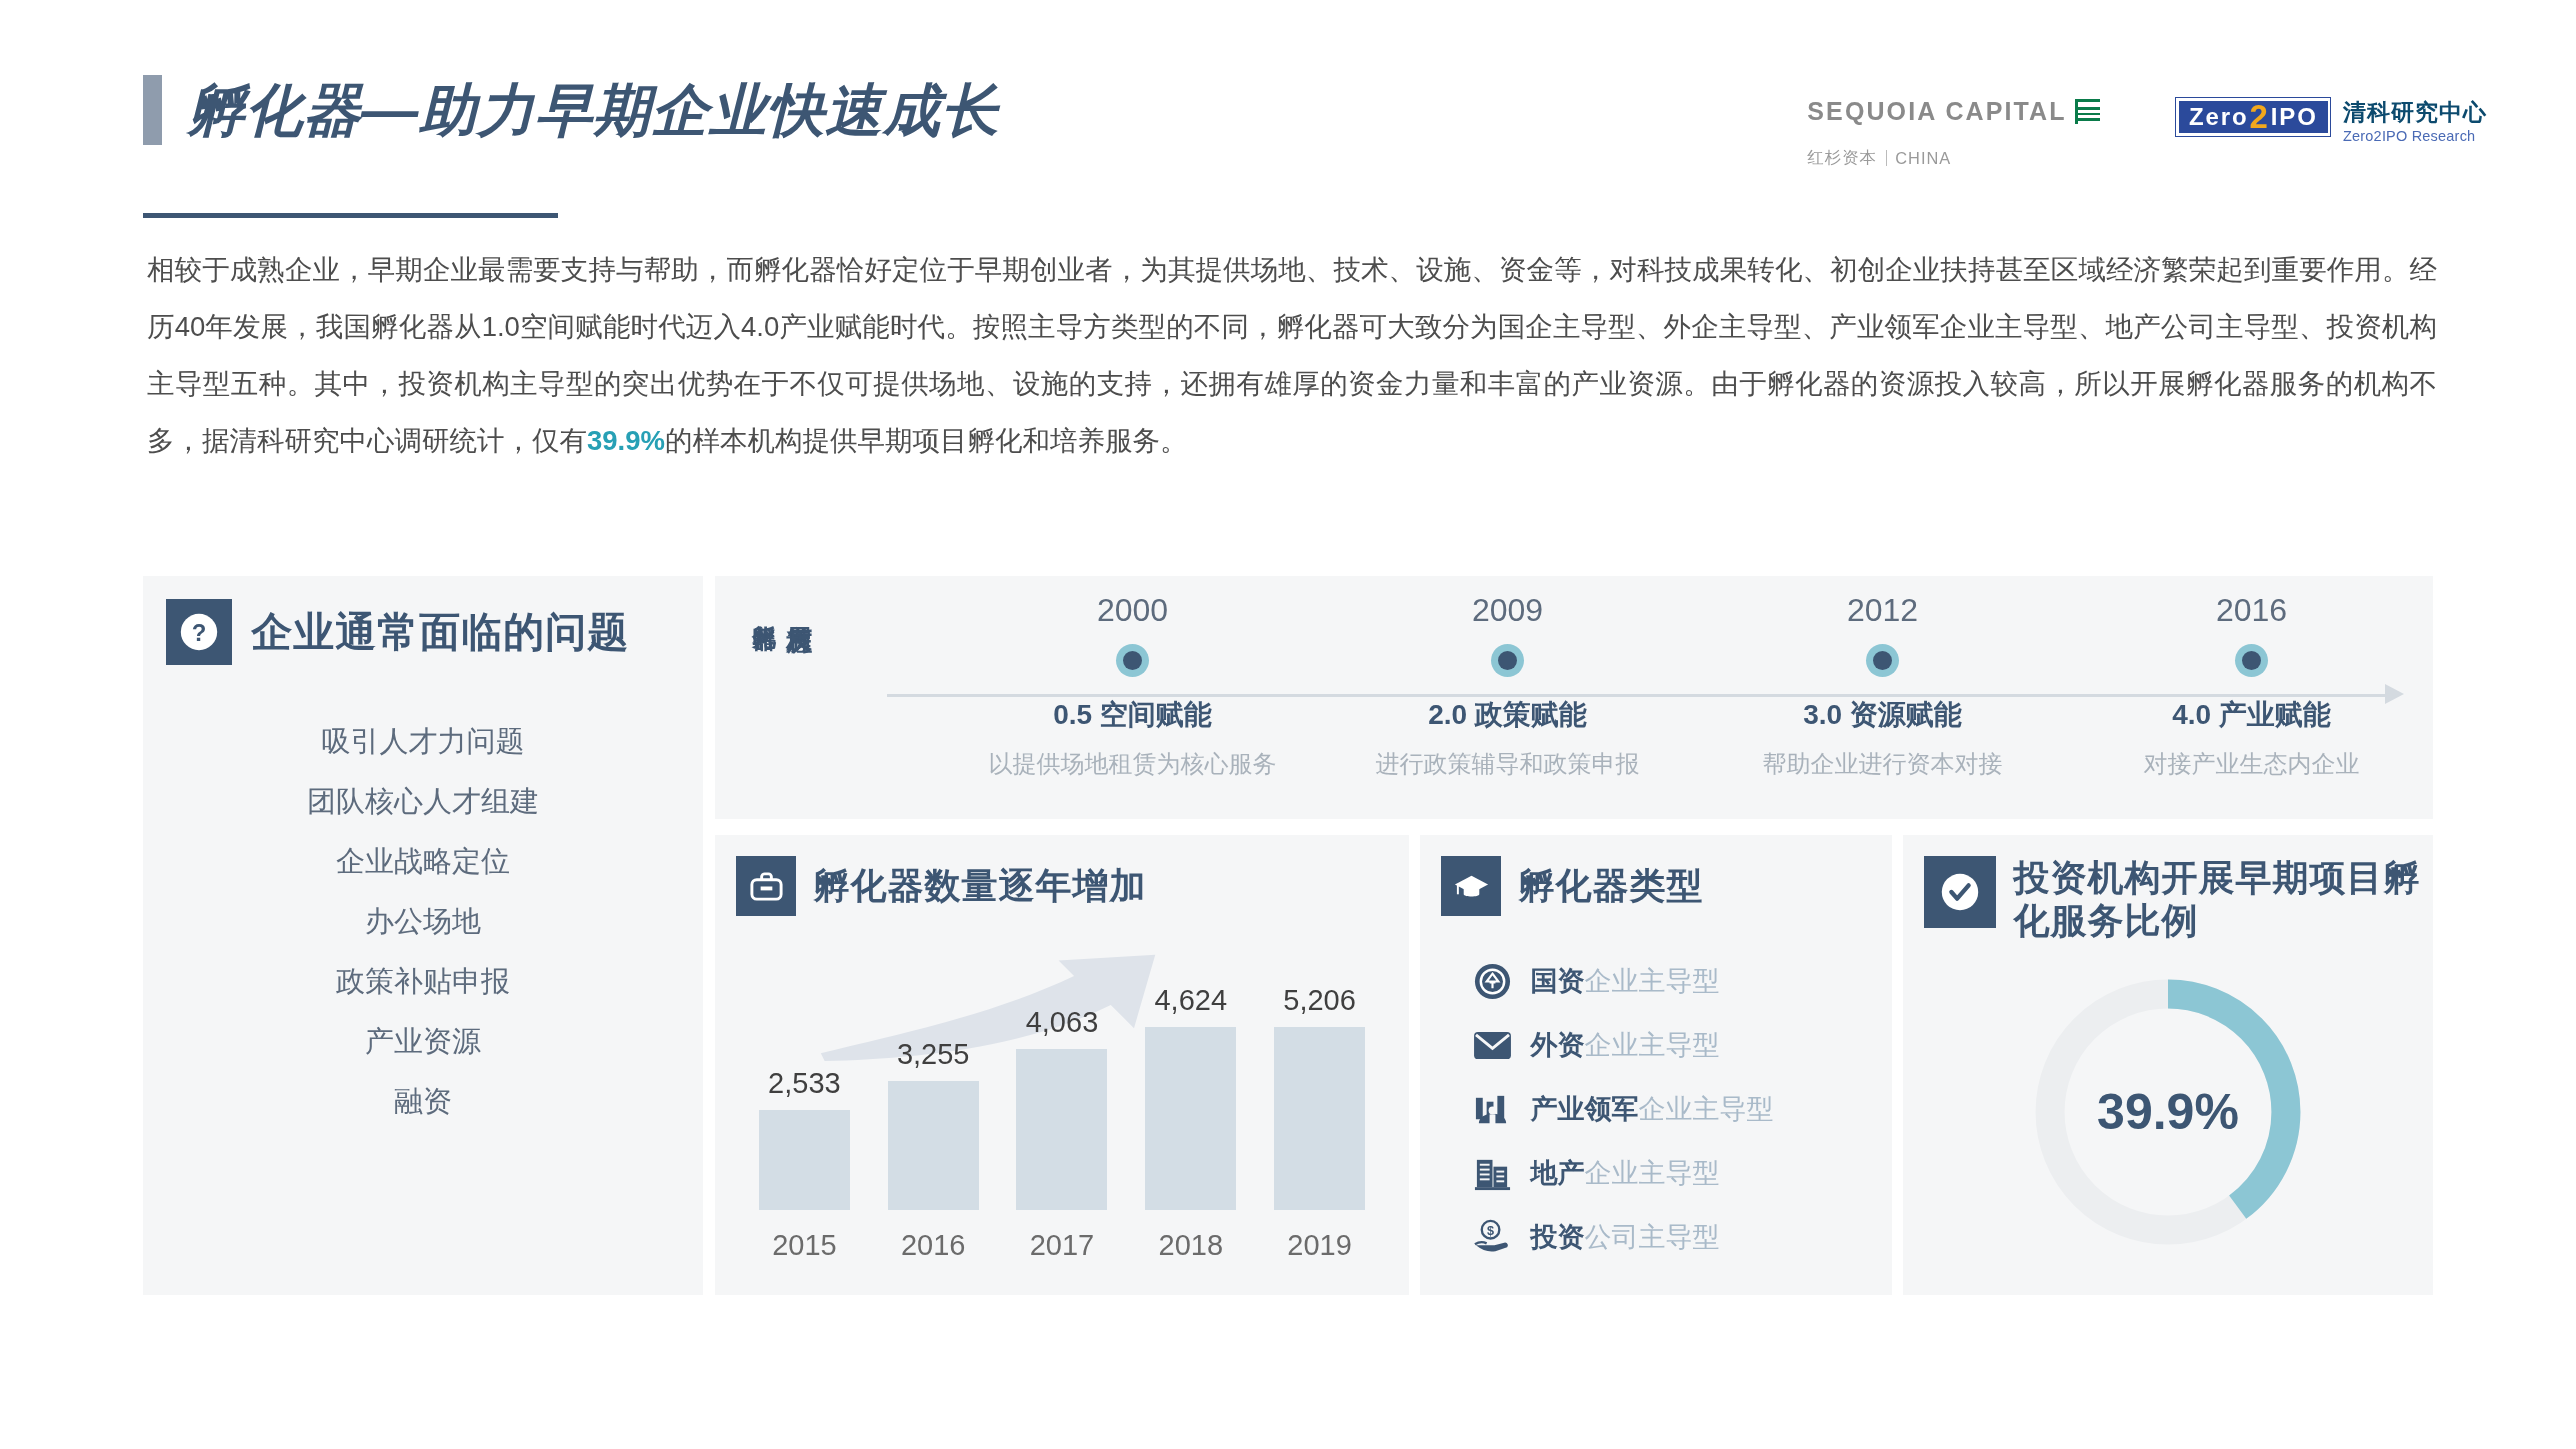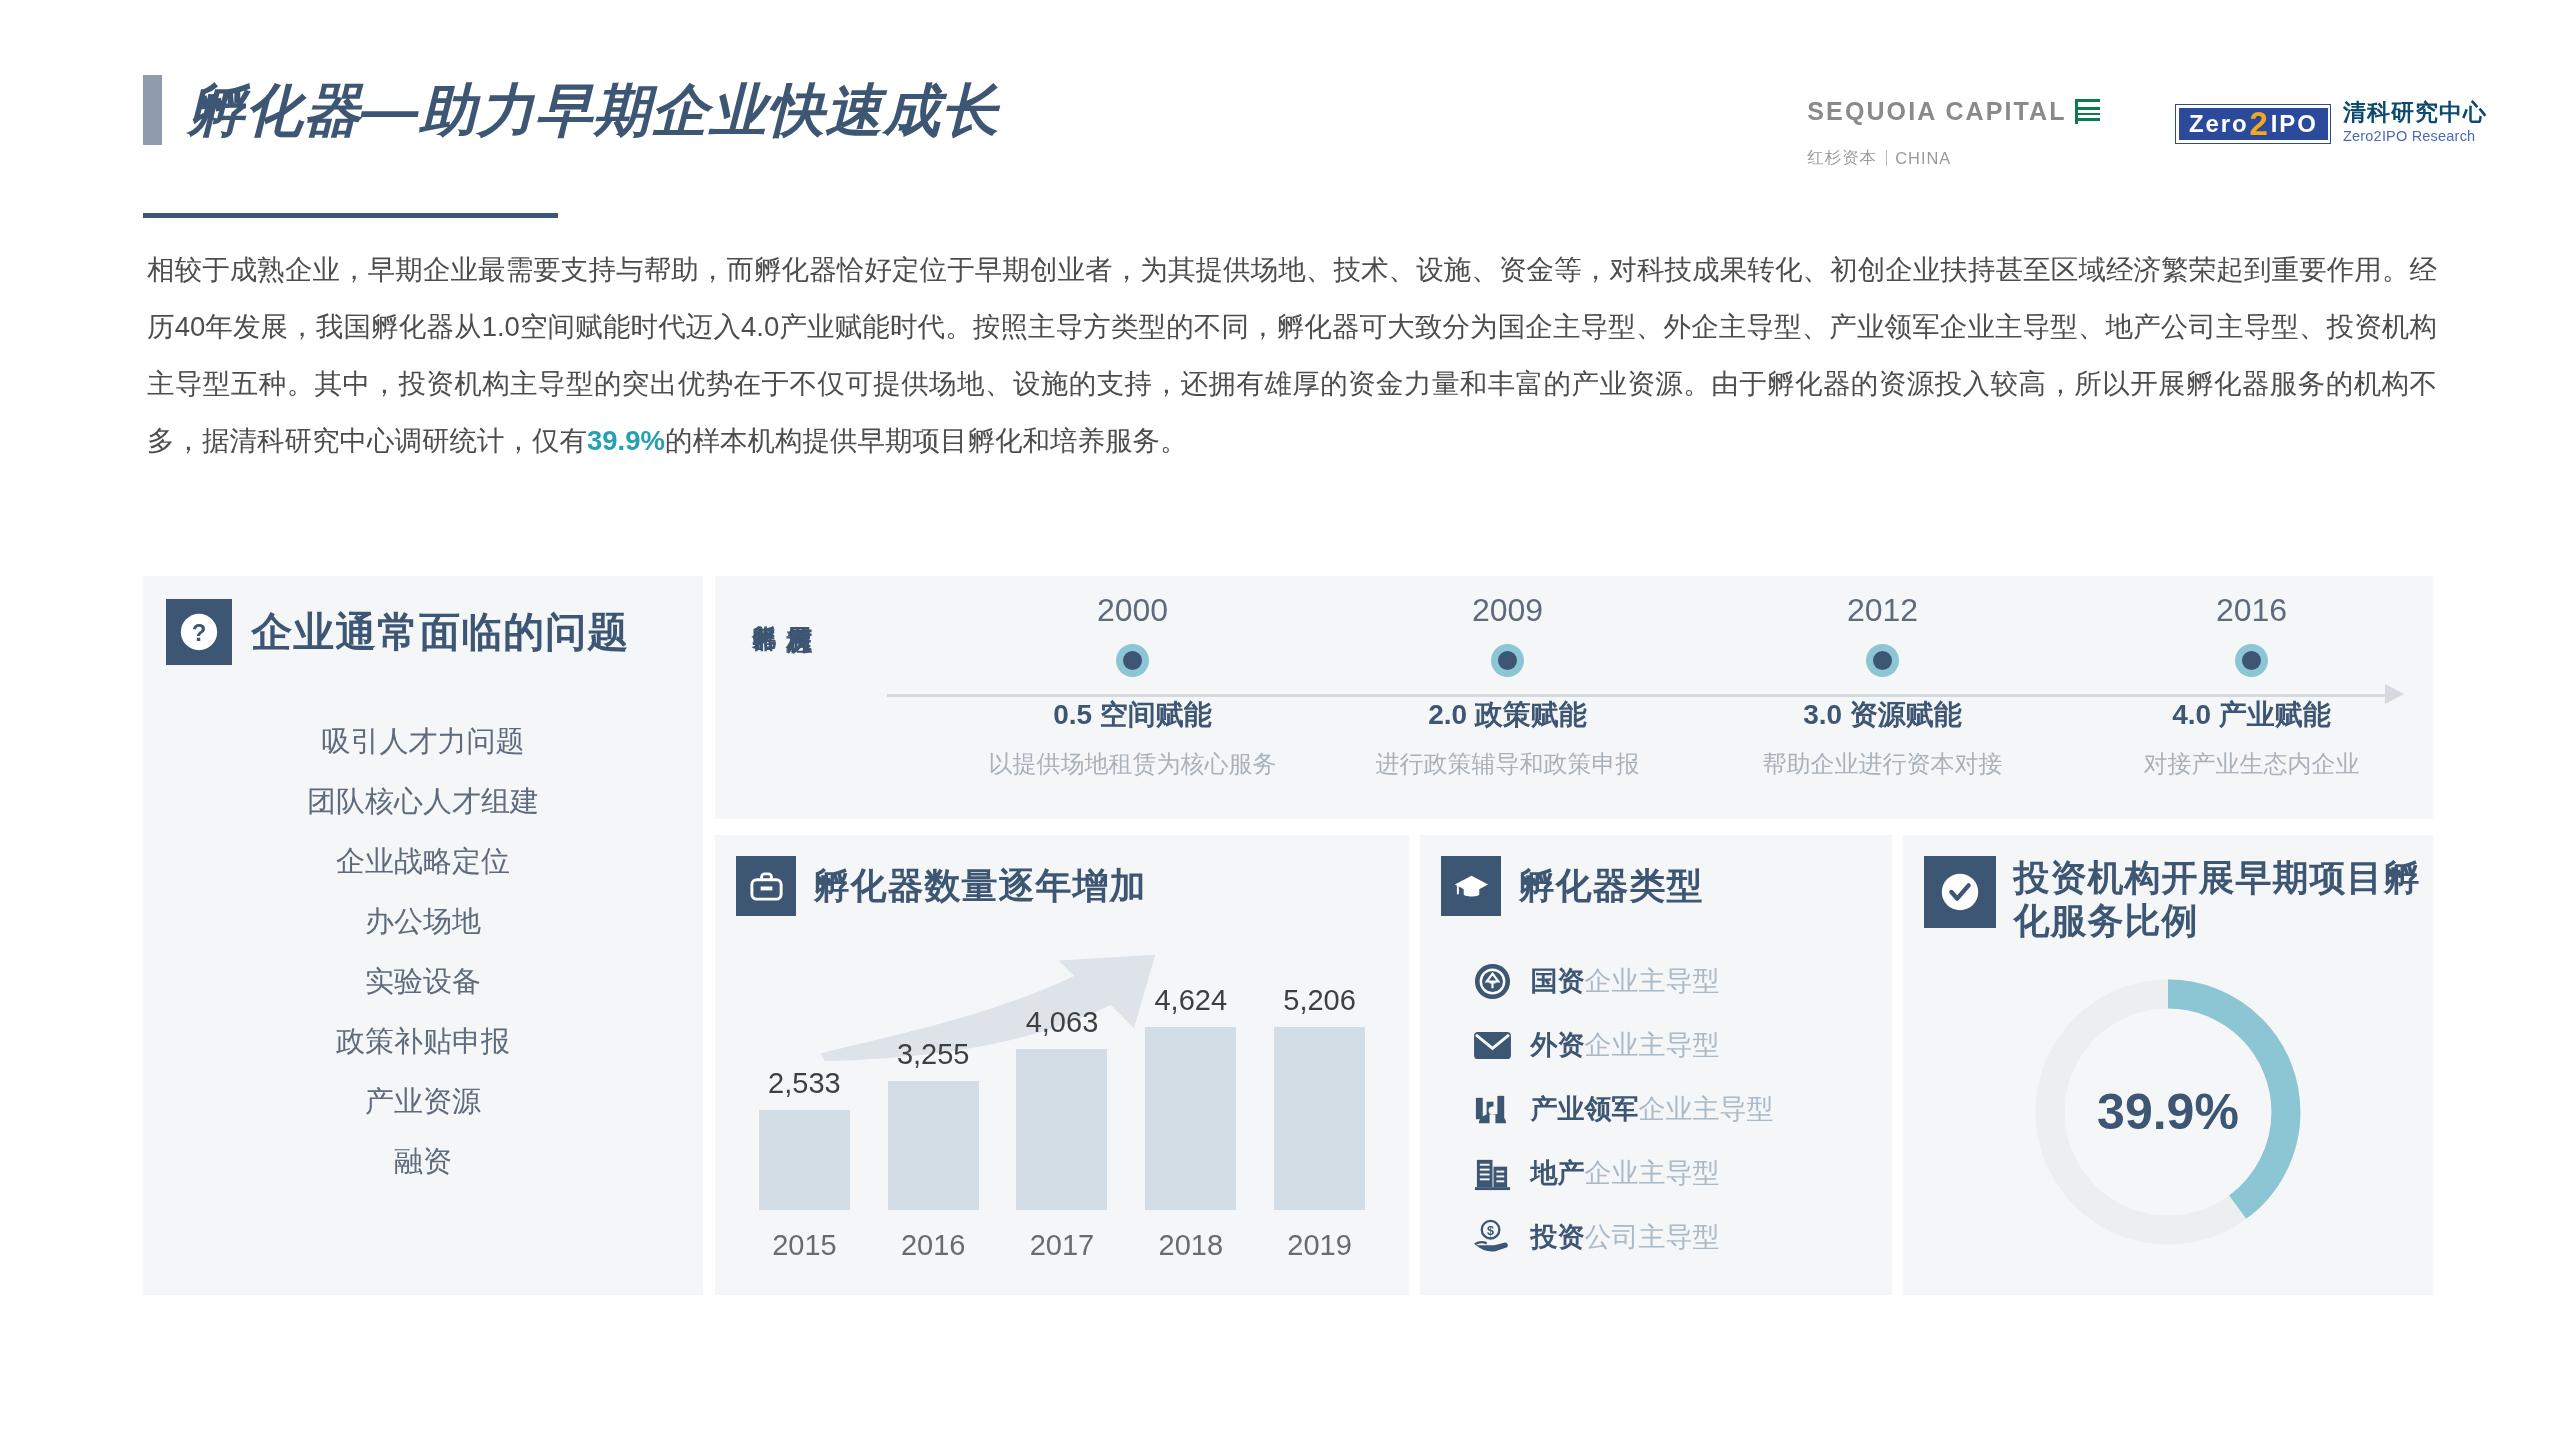--- a/index.html
+++ b/index.html
@@ -29,21 +29,21 @@
   .seq-top { display: flex; align-items: center; gap: 8.7px; }
   .seq-name { font-size: 25px; font-weight: bold; color: #8a8a8a; letter-spacing: 2.1px; }
   .seq-mark { width: 25px; height: 25px; position: relative; }
   .seq-mark span { position: absolute; left: 0; width: 25px; height: 2.9px; background: #0a7b4a; }
   .seq-mark span:nth-child(1){ top: 1.9px; } .seq-mark span:nth-child(2){ top: 7.7px; }
   .seq-mark span:nth-child(3){ top: 13.5px; } .seq-mark span:nth-child(4){ top: 19.3px; }
   .seq-mark .vl { position:absolute; left:0; top:0; width:2.9px; height:25px; background:#0a7b4a; }
   .seq-sub { display: flex; align-items: center; gap: 8.7px; font-size: 16.4px; color: #9a9a9a; letter-spacing: 1px; }
   .seq-sub .divider { width: 1px; height: 16.4px; background: #bbb; }
 
-  .z2ipo { display: flex; align-items: flex-end; gap: 11.6px; padding-left: 46px; }
+  .z2ipo { display: flex; align-items: flex-start; gap: 11.6px; padding-left: 46px; }
   .z2box {
     border: 1.9px solid #2b4a9b; padding: 2.9px;
   }
   .z2inner {
     background: #2b4a9b; color: #fff; font-size: 24px; font-weight: bold;
     padding: 1.9px 9.7px; letter-spacing: 1.9px; position: relative; display:flex; align-items:center;
   }
   .z2inner .two {
     color: #f2a81d; font-size: 33px; font-weight: bold; margin: 0 1px; line-height: 0.8;
   }
@@ -204,21 +204,20 @@
           <text x="23" y="32" text-anchor="middle" font-size="25" font-weight="bold" font-family="Liberation Sans, sans-serif" fill="#3d5673">?</text>
         </svg>
       </div>
       <div class="sec-title">企业通常面临的问题</div>
     </div>
     <div class="prob-list">
       <div>吸引人才力问题</div>
       <div>团队核心人才组建</div>
       <div>企业战略定位</div>
       <div>办公场地</div>
-      <div>实验设备</div>
       <div>政策补贴申报</div>
       <div>产业资源</div>
       <div>融资</div>
     </div>
   </div>
 
   <div class="panel" id="panel-timeline">
     <div class="tl-wrap">
       <div class="tl-vlabel">
         <div class="col small">孵化器</div>

